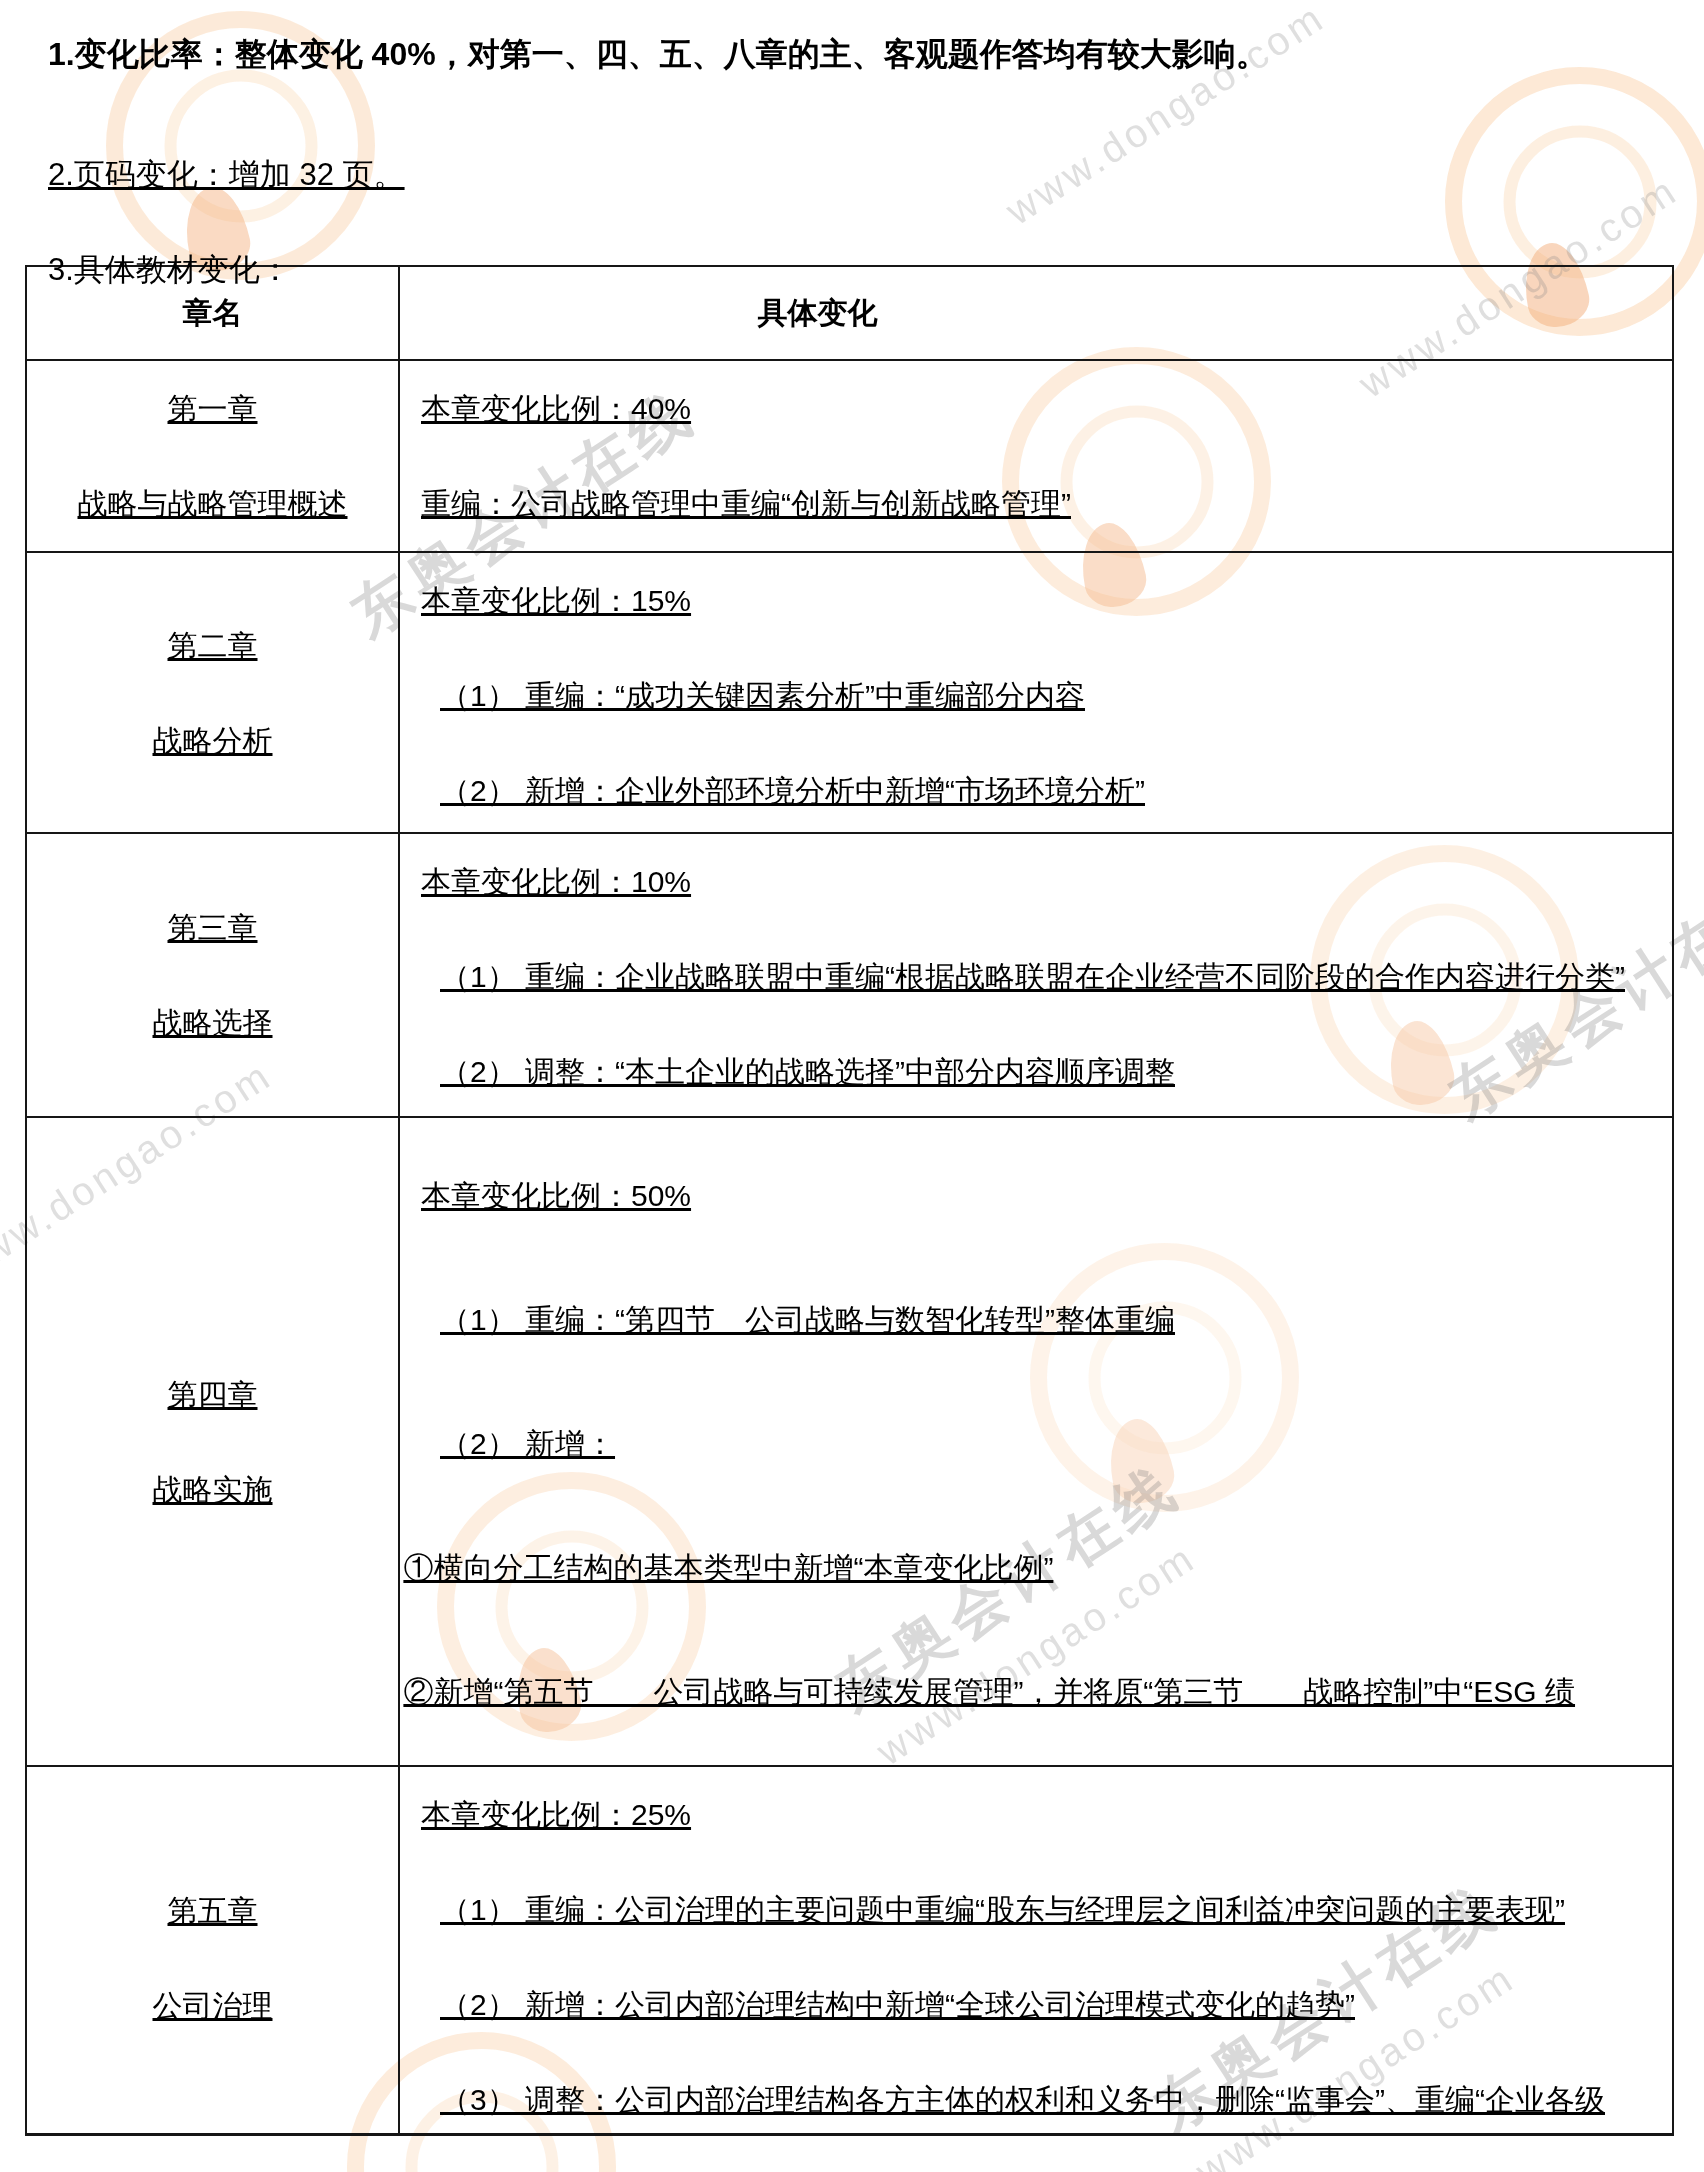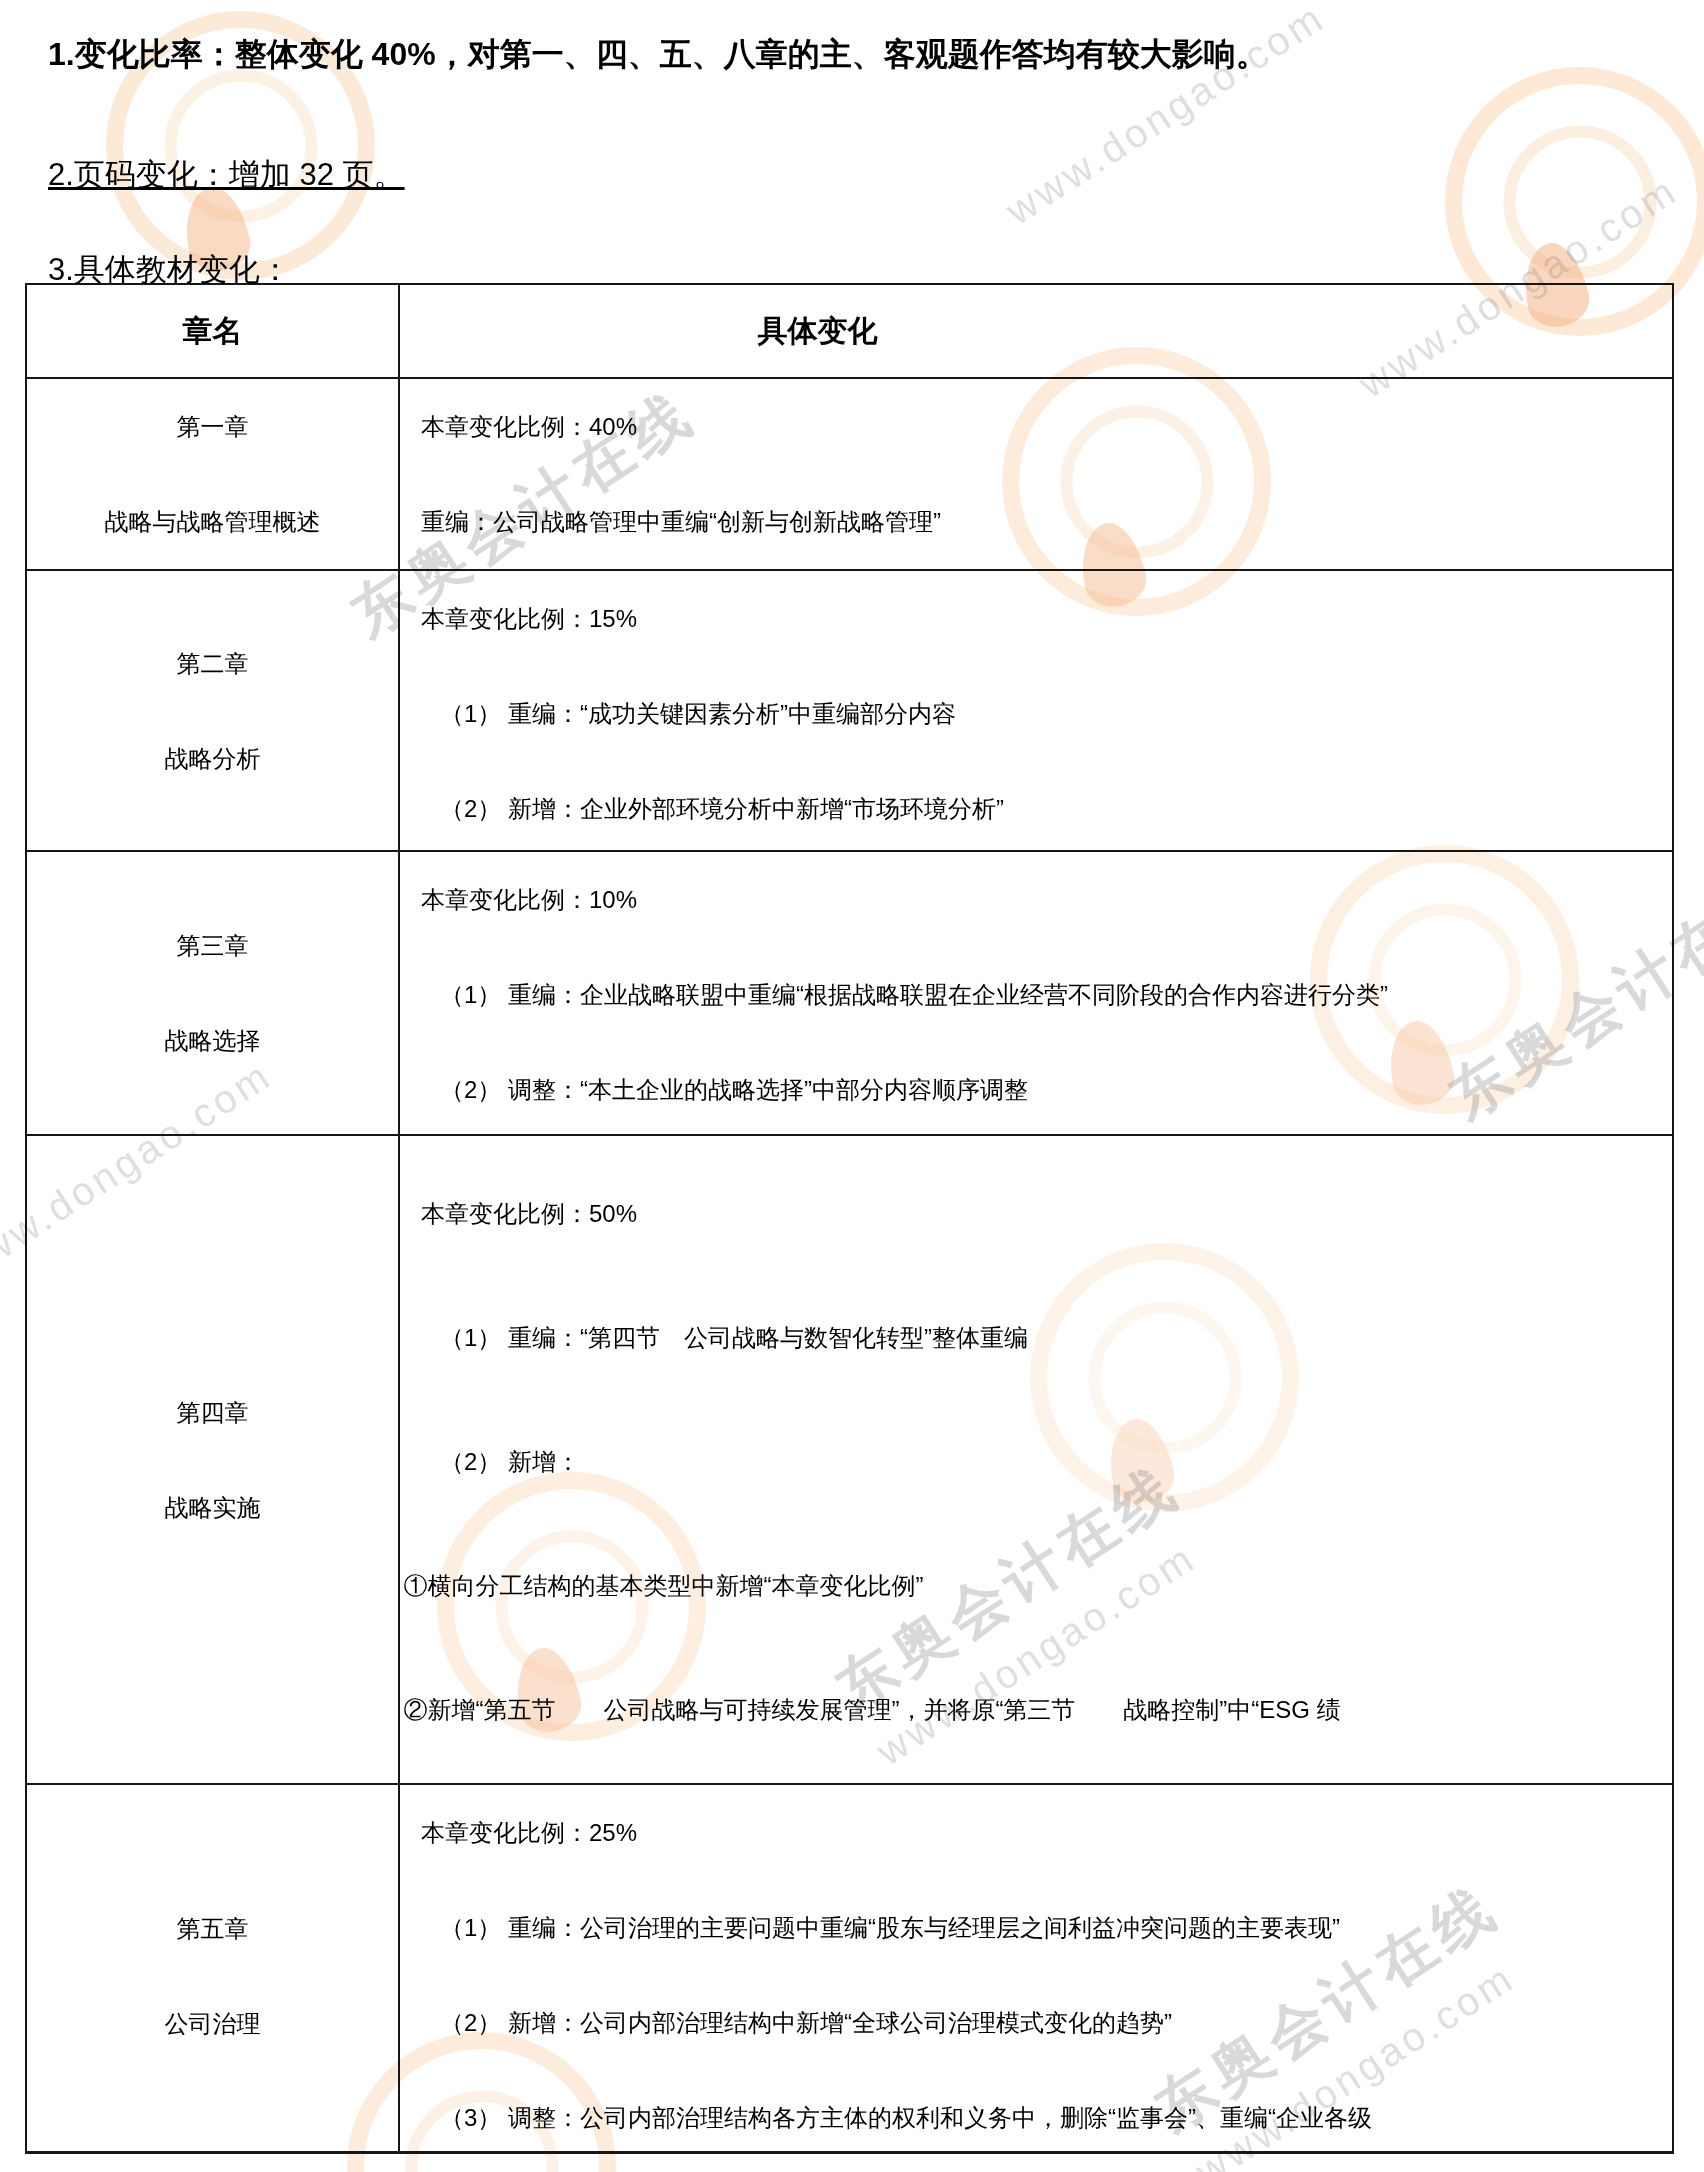--- a/index.html
+++ b/index.html
@@ -35,36 +35,36 @@
   .t6{left:1176px;top:2072px}
   .t7{left:-45px;top:1243px}
 
   
   .intro-line{position:absolute;left:48px;z-index:2;white-space:nowrap;}
   .il-1{top:31px;font-size:32px;line-height:35px;font-weight:bold;margin-top:6px;}
   .il-2{top:126px;font-size:31px;line-height:35px;text-decoration:underline;}
   .il-3{top:221px;font-size:31px;line-height:35px;}
 
   
-  .ctable{position:absolute;left:25px;top:283px;width:1649px;height:1871px;z-index:1;
+  .ctable{position:absolute;left:25px;top:265px;width:1649px;height:1871px;z-index:1;
           border:2.2px solid #161616;border-bottom:3.4px solid #161616;box-sizing:border-box;
           overflow:hidden;background:transparent;}
   .thead{display:flex;height:92px;box-sizing:border-box;}
   .th{font-size:30px;font-weight:bold;display:flex;align-items:center;justify-content:center;box-sizing:border-box;}
   .th-left{width:373px;border-right:2.2px solid #161616;}
   .th-right{flex:1;padding-right:437px;}
 
   .trow{display:flex;border-top:2.2px solid #161616;box-sizing:content-box;}
   .trow-1{height:190px}
   .trow-2{height:279px}
   .trow-3{height:282px}
   .trow-4{height:647px}
   .trow-5{height:381px}
 
-  .td{box-sizing:border-box;font-size:24px;}
+  .td{box-sizing:border-box;font-size:30px;text-decoration:underline;}
   .td-left{width:373px;border-right:2.2px solid #161616;display:flex;flex-direction:column;
            justify-content:center;align-items:center;text-align:center;}
   .ch-line{line-height:95px;white-space:nowrap;}
   .td-right{flex:1;overflow:hidden;}
   .dl{line-height:95px;white-space:nowrap;}
   .trow-4 .dl{line-height:92px;margin-top:32px;}
   .dl-base{padding-left:21px;}
   .dl-num{padding-left:40px;}
   .dl-flush{padding-left:3.4px;}
 </style>

